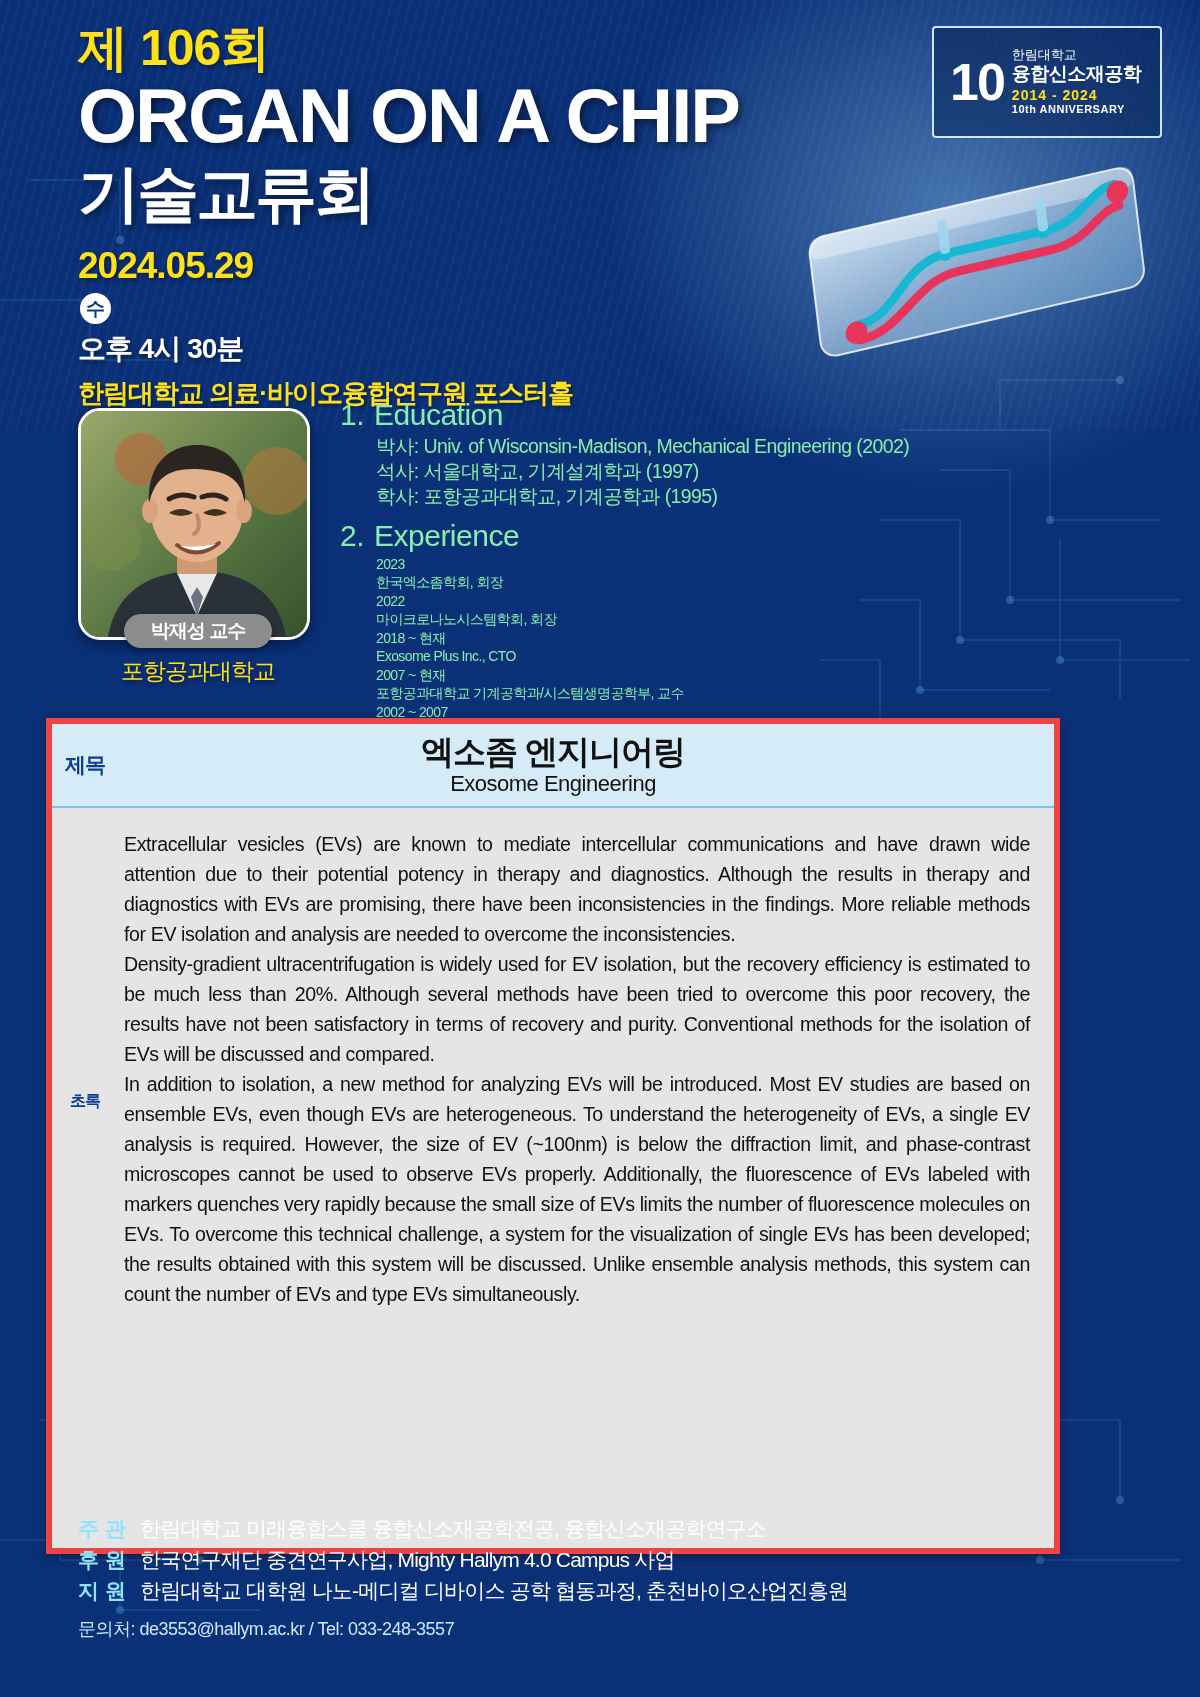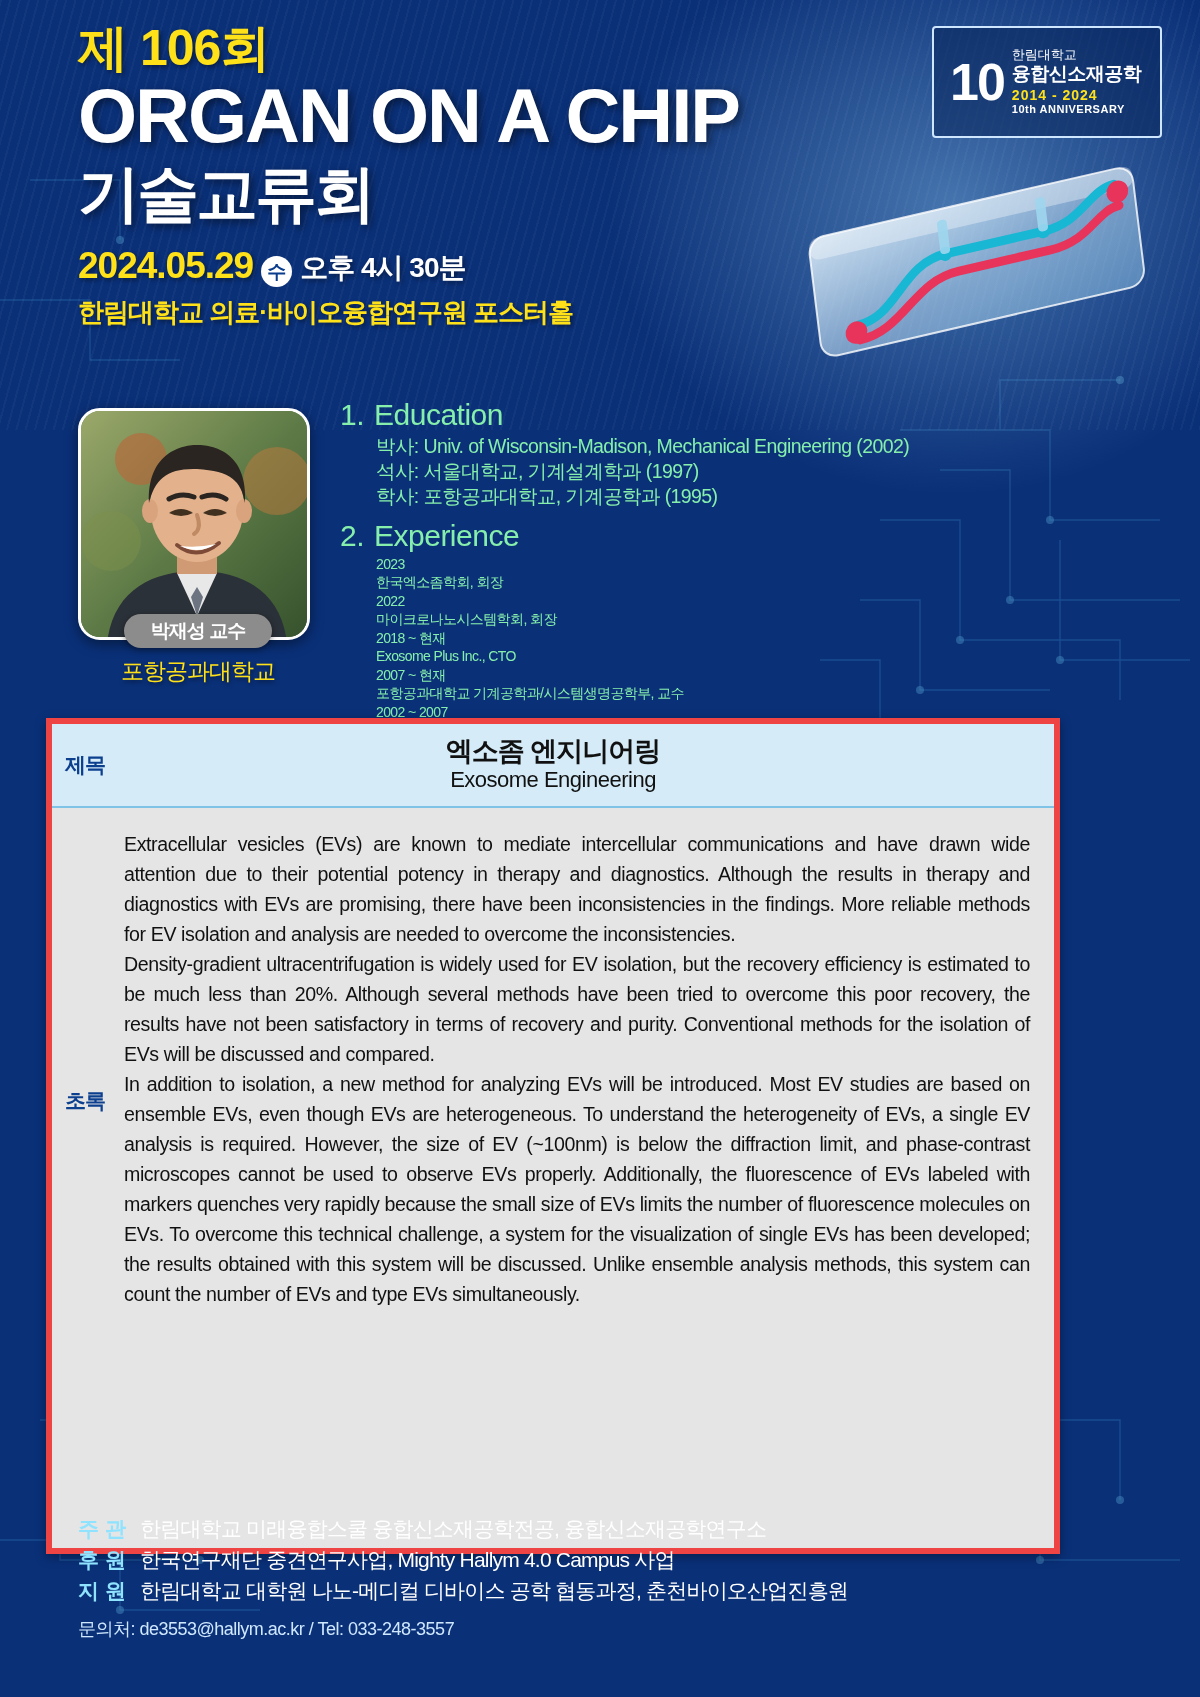--- a/index.html
+++ b/index.html
@@ -49,21 +49,21 @@
     color: #ffffff; font-size: 76px; font-weight: bold; letter-spacing: -2px;
     line-height: 1.02; margin-top: 2px;
     text-shadow: 3px 3px 8px rgba(0,0,0,0.5);
   }
   .title-sub {
     color: #ffffff; font-size: 62px; font-weight: bold; letter-spacing: -3px;
     line-height: 1.15; margin-top: 4px;
     text-shadow: 3px 3px 8px rgba(0,0,0,0.5);
   }
   .date-row {
-    display: flex; align-items: flex-end; gap: 6px; margin-top: 16px;
+    display: flex; align-items: flex-start; gap: 6px; margin-top: 16px; flex-direction: column;
   }
   .date-main { color: #ffe11a; font-size: 37px; font-weight: bold; letter-spacing: -1px; text-shadow: 2px 2px 5px rgba(0,0,0,0.45); }
   .day-badge {
     width: 31px; height: 31px; border-radius: 50%;
     background: #ffffff; color: #0b3d8f; font-size: 19px; font-weight: bold;
     display: flex; align-items: center; justify-content: center;
     margin: 0 2px;
   }
   .time-main { color: #ffffff; font-size: 28px; font-weight: bold; letter-spacing: -1px; text-shadow: 2px 2px 5px rgba(0,0,0,0.45); }
   .venue { color: #ffe11a; font-size: 26px; font-weight: bold; letter-spacing: -1px; margin-top: 8px; text-shadow: 2px 2px 4px rgba(0,0,0,0.45); }
@@ -128,26 +128,26 @@
   }
   .panel-head {
     background: #d5ecf8; height: 84px; border-bottom: 2px solid #7fc3e6;
     display: flex; align-items: center;
   }
   .panel-label {
     width: 66px; flex: none; text-align: center;
     color: #0d3f8f; font-size: 21px; font-weight: bold; letter-spacing: -1px;
   }
   .panel-title { flex: 1; text-align: center; padding-right: 66px; }
-  .title-ko { font-size: 27px; font-weight: bold; color: #111; letter-spacing: -1px; line-height: 1.15; }
+  .title-ko { font-size: 33px; font-weight: bold; color: #111; letter-spacing: -1px; line-height: 1.15; }
   .title-en { font-size: 22px; color: #111; letter-spacing: -0.5px; line-height: 1.2; }
   .panel-body { display: flex; height: 586px; }
   .abs-label {
     width: 66px; flex: none; display: flex; align-items: center; justify-content: center;
-    color: #0d3f8f; font-size: 21px; font-weight: bold; letter-spacing: -1px;
+    color: #0d3f8f; font-size: 16px; font-weight: bold; letter-spacing: -1px;
   }
   .abs-text {
     flex: 1; padding: 22px 24px 10px 6px;
     font-size: 19.6px; line-height: 1.53; color: #111; text-align: justify;
     letter-spacing: -0.4px;
   }
   .abs-text p { margin: 0; }
 
   
   .footer { position: absolute; left: 78px; bottom: 56px; width: 1050px; }

